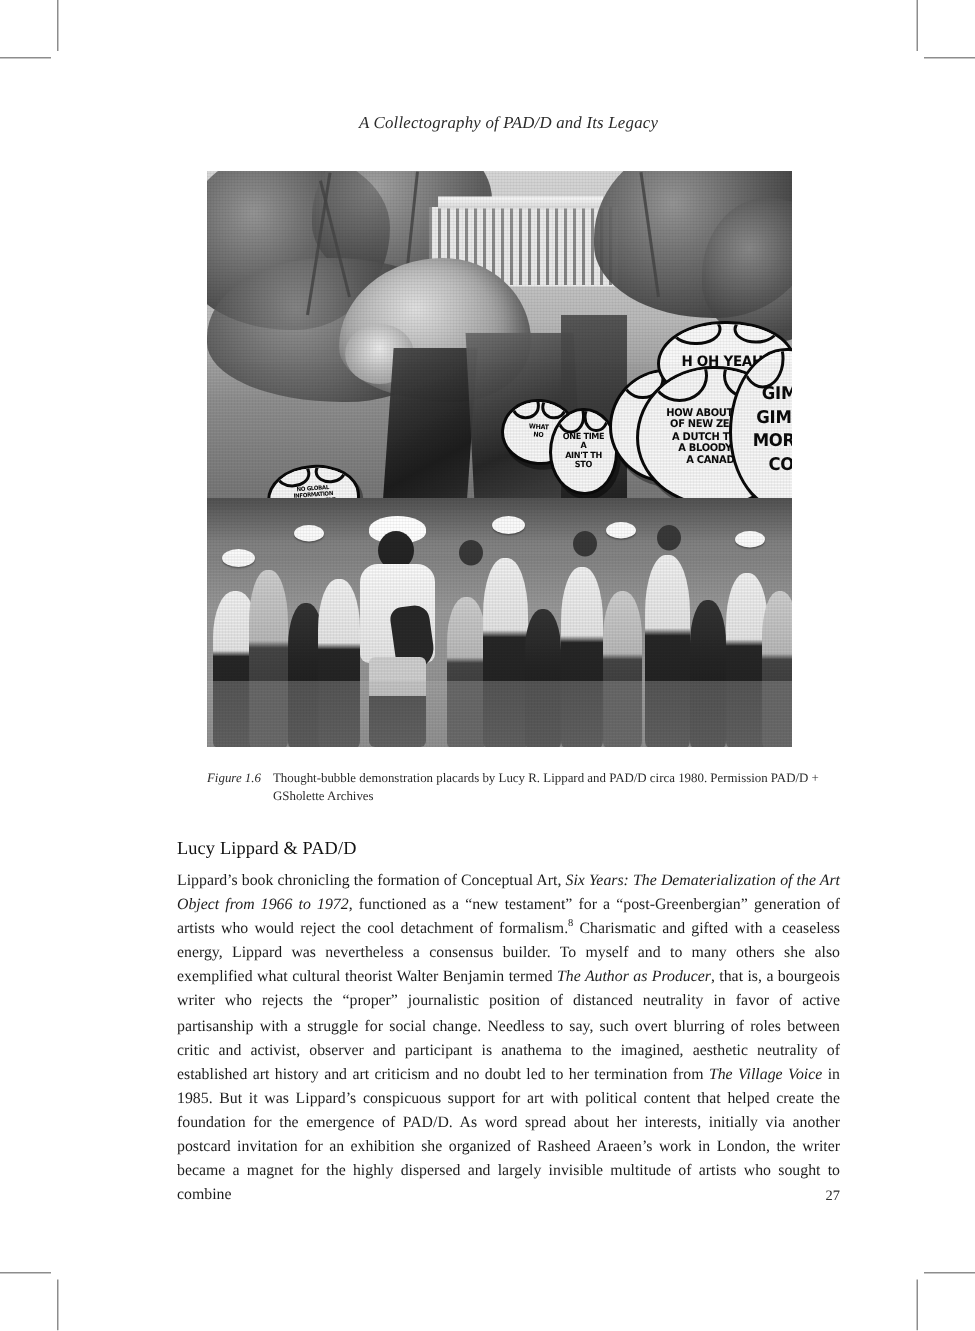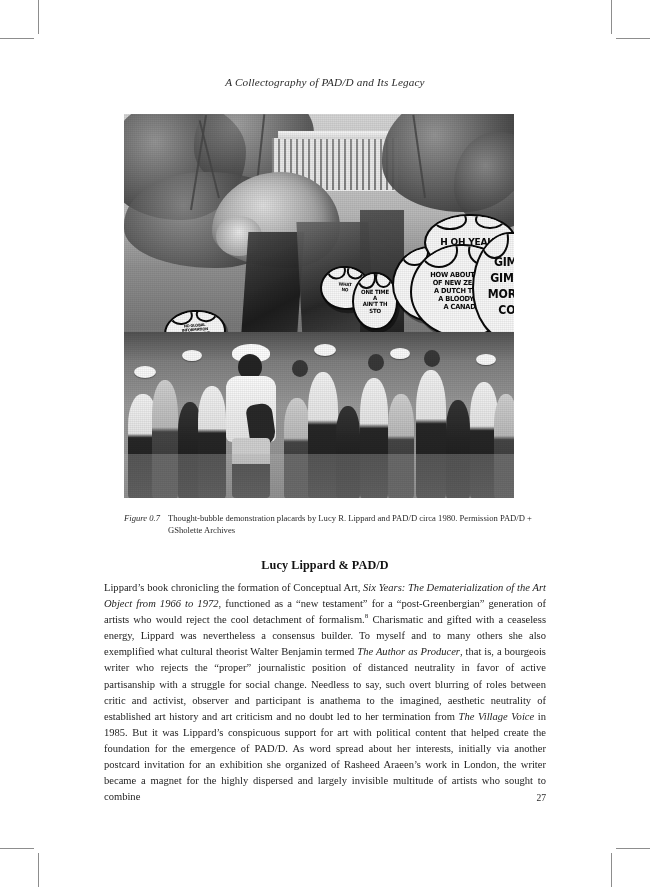--- a/index.html
+++ b/index.html
@@ -29,21 +29,21 @@
   .crop-tr-v { left: 611px; top: 0; }
   .crop-tr-h { left: 616px; top: 38px; }
   .crop-bl-v { left: 38px;  top: 853px; }
   .crop-bl-h { left: 0;     top: 848px; }
   .crop-br-v { left: 611px; top: 853px; }
   .crop-br-h { left: 616px; top: 848px; }
 
   
   .page {
     position: absolute;
-    left: 104px;
+    left: 118px;
     top: 0;
     width: 442px;
     height: 698px;
   }
 
   .running-head {
     position: absolute;
     top: 76px;
     left: 0;
     width: 442px;
@@ -323,22 +323,21 @@
     width: 44px;
   }
   .caption .cap-text { flex: 1 1 auto; }
 
   
   .sec-head {
     position: absolute;
     top: 558px;
     left: 0;
     width: 442px;
-    text-align: center;
-    font-weight: bold;
+    font-weight: normal;
     font-size: 12.2px;
     letter-spacing: 0.1px;
     color: #121212;
   }
 
   
   .body-copy {
     position: absolute;
     top: 580px;
     left: 0;
@@ -475,21 +474,21 @@
         </div>
 
         <div class="road"></div>
       </div>
 
       <div class="grain"></div>
     </div>
 
     <div class="caption" style="position:static;margin-top:14px;width:442px;">
       <div class="cap-row">
-        <span class="cap-label">Figure 0.7</span>
+        <span class="cap-label">Figure 1.6</span>
         <span class="cap-text">Thought-bubble demonstration placards by Lucy R. Lippard and PAD/D circa 1980.  Permission PAD/D + GSholette Archives</span>
       </div>
     </div>
   </div>
 
   <div class="sec-head">Lucy Lippard &amp; PAD/D</div>
 
   <div class="body-copy"><span>Lippard’s book chronicling the formation of Conceptual Art, </span><i>Six Years: The Dematerialization of the Art Object from 1966 to 1972</i><span>, functioned as a “new testament” for a “post-Greenbergian” generation of artists who would reject the cool detachment of formalism.</span><sup>8</sup><span> Charismatic and gifted with a ceaseless energy, Lippard was nevertheless a consensus builder. To myself and to many others she also exemplified what cultural theorist Walter Benjamin termed </span><i>The Author as Producer</i><span>, that is, a bourgeois writer who rejects the “proper” journalistic position of distanced neutrality in favor of active partisanship with a struggle for social change. Needless to say, such overt blurring of roles between critic and activist, observer and participant is anathema to the imagined, aesthetic neutrality of established art history and art criticism and no doubt led to her termination from </span><i>The Village Voice</i><span> in 1985. But it was Lippard’s conspicuous support for art with political content that helped create the foundation for the emergence of PAD/D. As word spread about her interests, initially via another postcard invitation for an exhibition she organized of Rasheed Araeen’s work in London, the writer became a magnet for the highly dispersed and largely invisible multitude of artists who sought to combine</span></div>
 
   <div class="folio">27</div>

